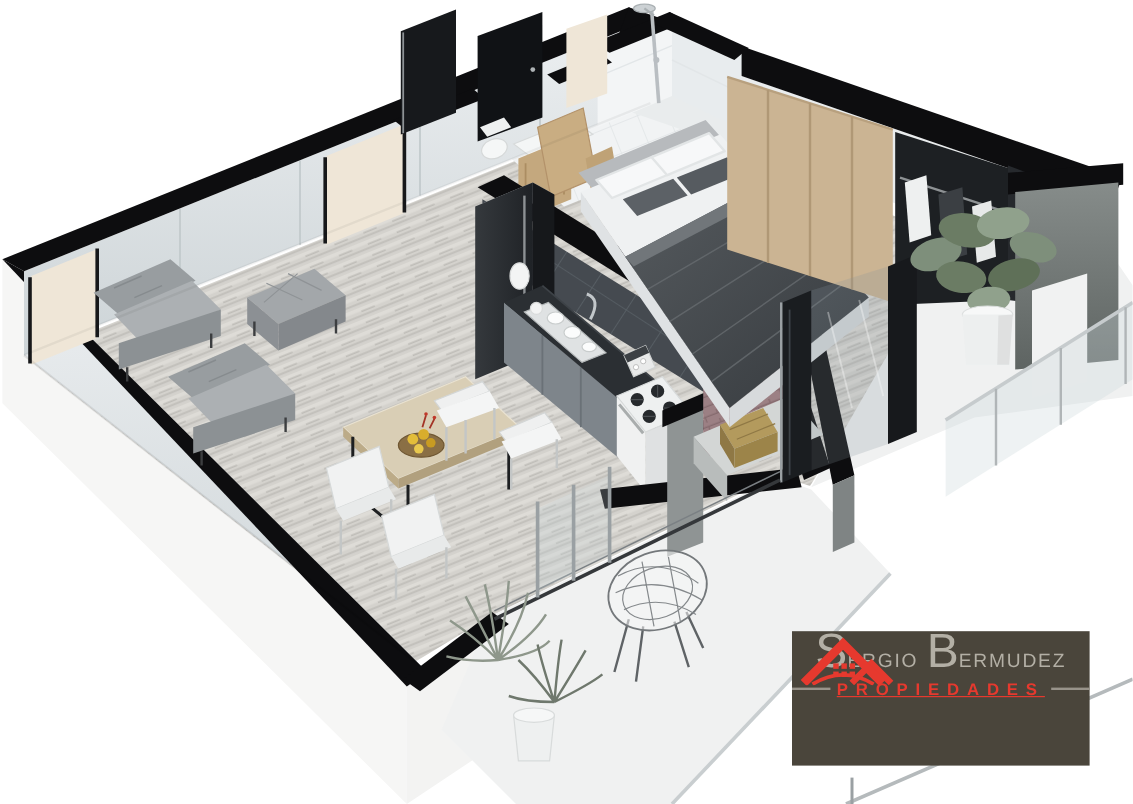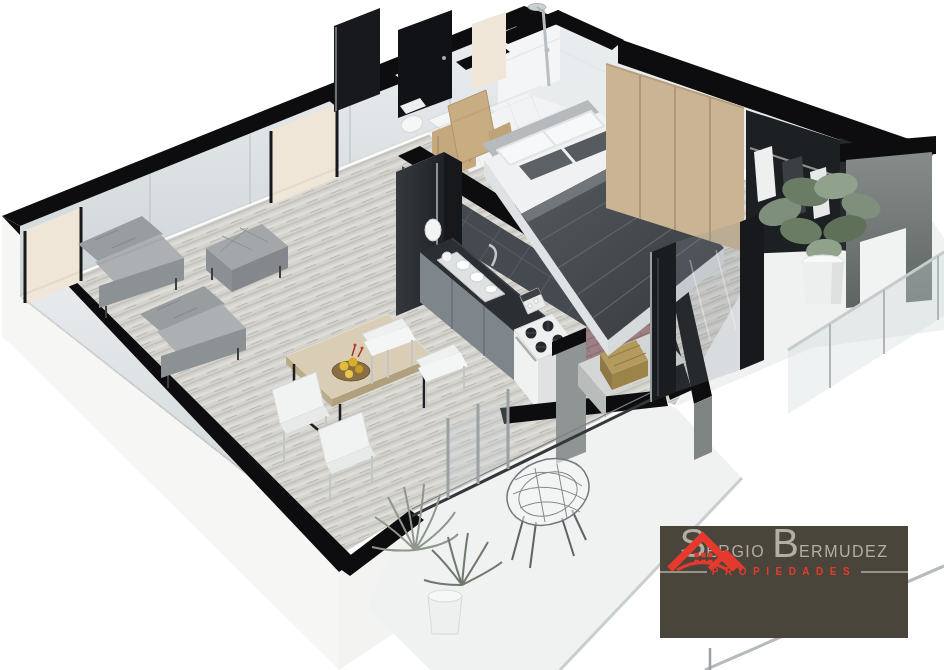--- a/index.html
+++ b/index.html
@@ -14,21 +14,21 @@
   .stage svg{position:absolute;left:0;top:0;}
   .logo{position:absolute;left:660px;top:526px;width:248px;height:112px;
         background:var(--logo-bg);display:flex;flex-direction:column;align-items:center;}
   .logo-icon{margin-top:5px;height:40px;}
   .brand{color:var(--logo-text);line-height:1;white-space:nowrap;margin-top:-3px;}
   .brand .init{font-size:40px;}
   .brand .rest{font-size:16px;letter-spacing:1.5px;}
   .brand .gap{display:inline-block;width:7px;}
   .tagline-row{width:100%;display:flex;align-items:center;margin-top:3px;}
   .rule{flex:1;height:2px;background:#98938a;}
-  .tagline{color:var(--accent);font-size:10px;font-weight:bold;letter-spacing:6.5px;margin:0 5px;}
+  .tagline{color:var(--accent);font-size:14px;font-weight:bold;letter-spacing:6.5px;margin:0 5px;text-decoration:underline;}
 </style>
 </head>
 <body>
 
 <div class="stage">
 
 <svg width="944" height="670" viewBox="0 0 944 670">
   <defs>
     <pattern id="woodPat" width="26" height="10" patternUnits="userSpaceOnUse" patternTransform="rotate(-22)">
       <rect width="26" height="10" fill="var(--wood-floor,#d4d2cd)"></rect>

